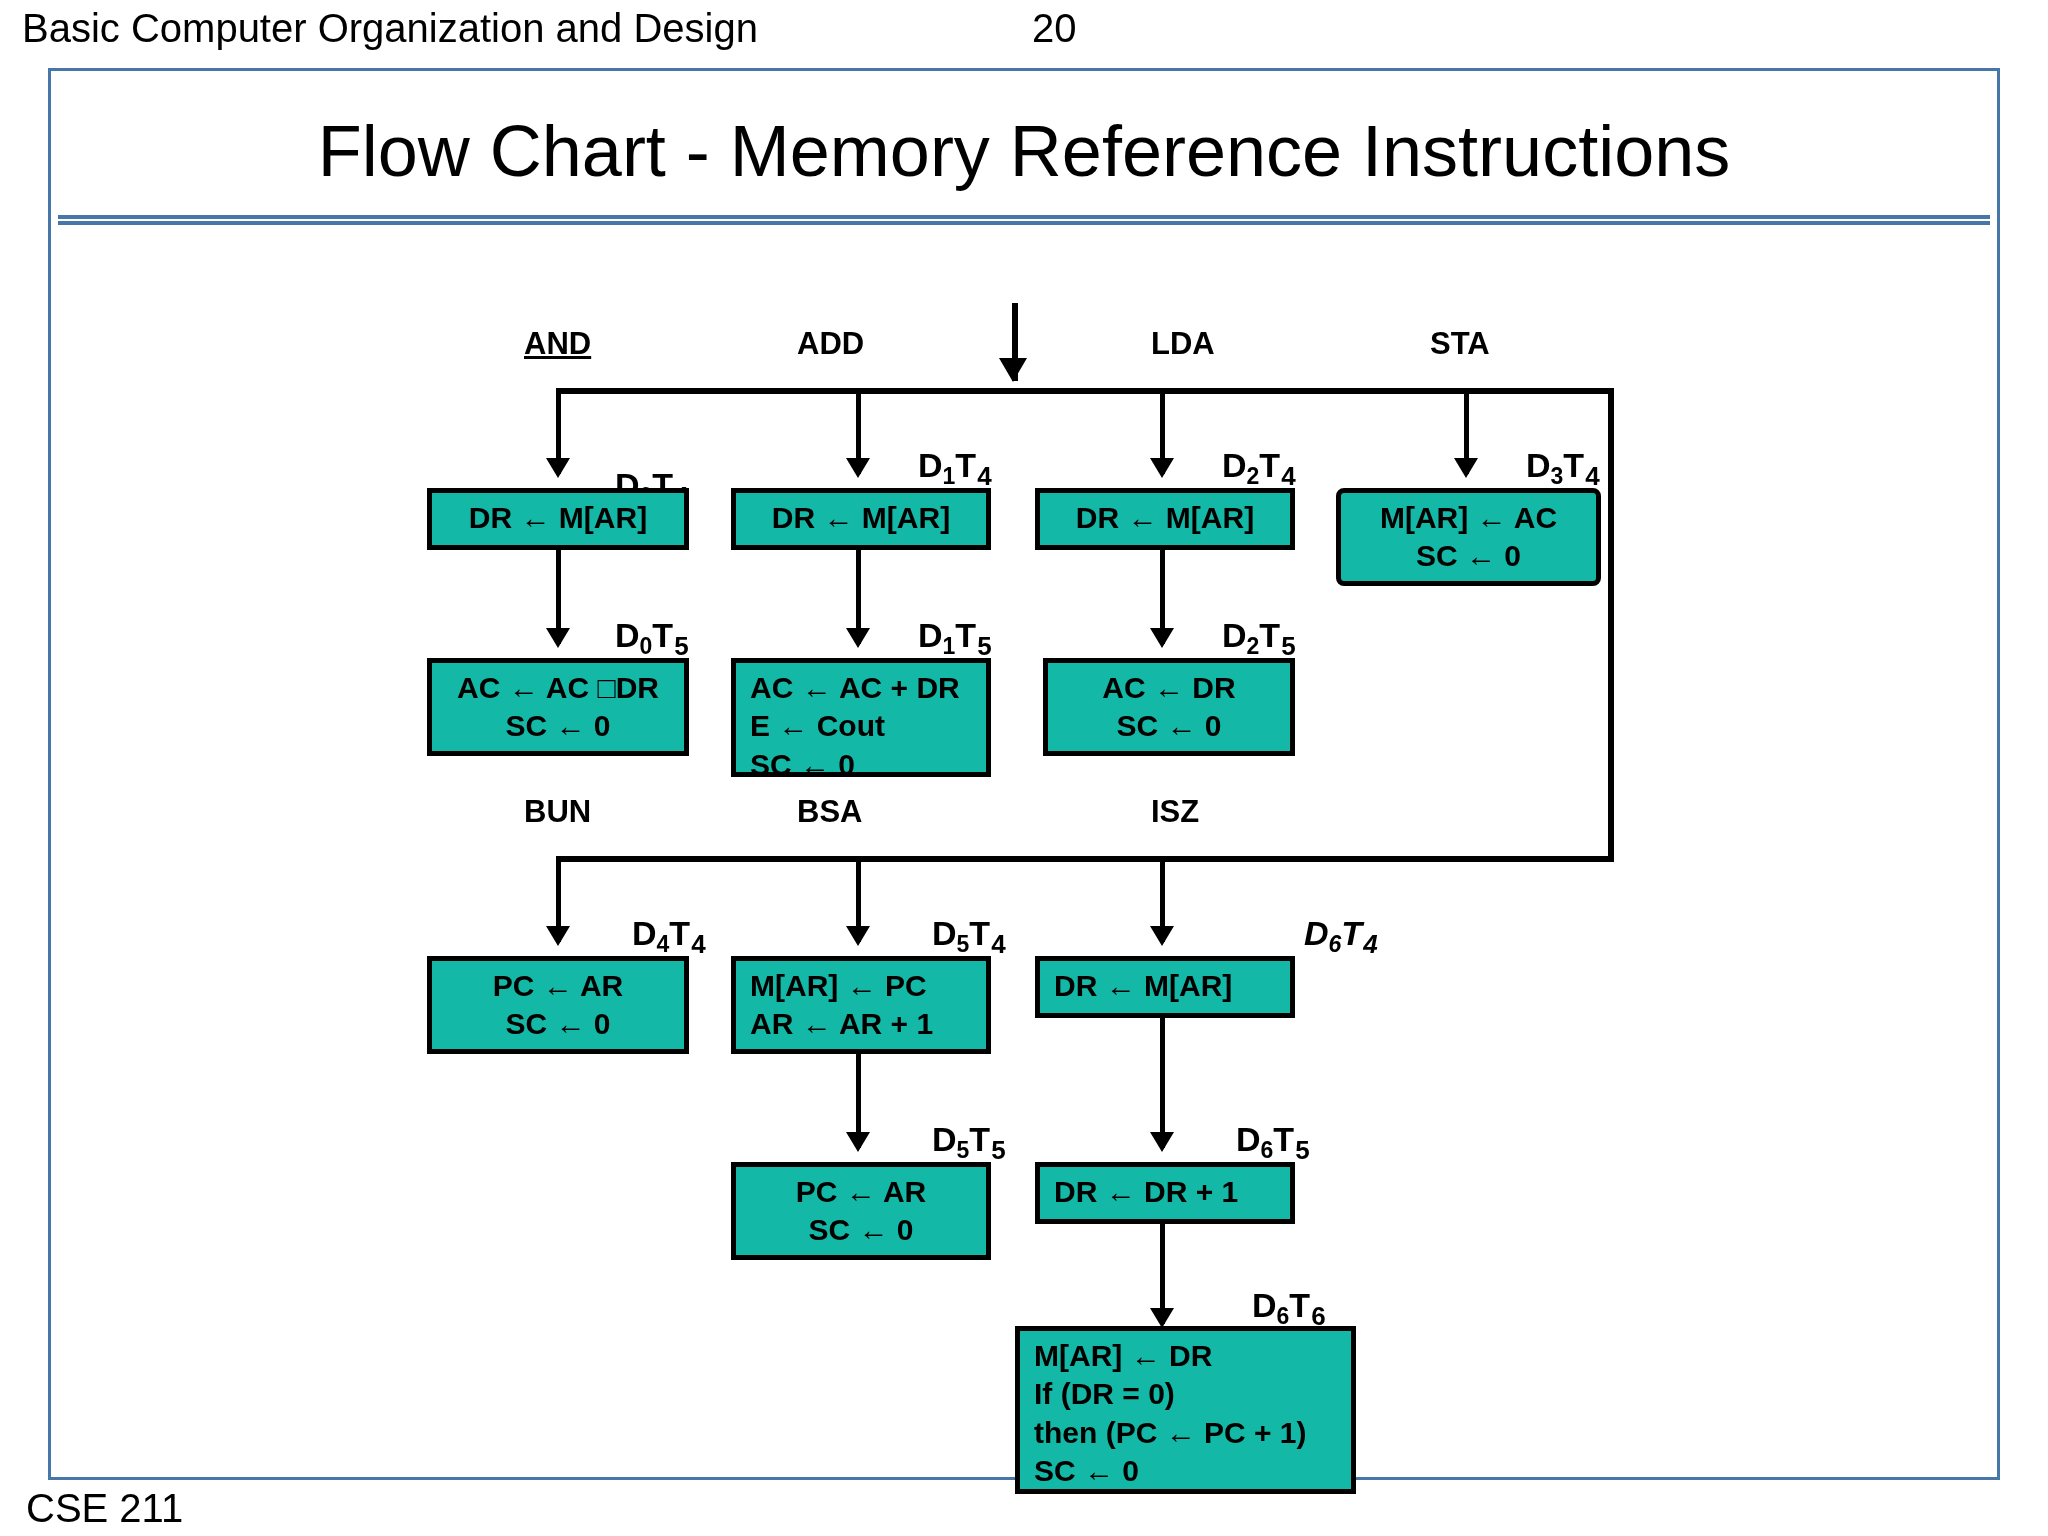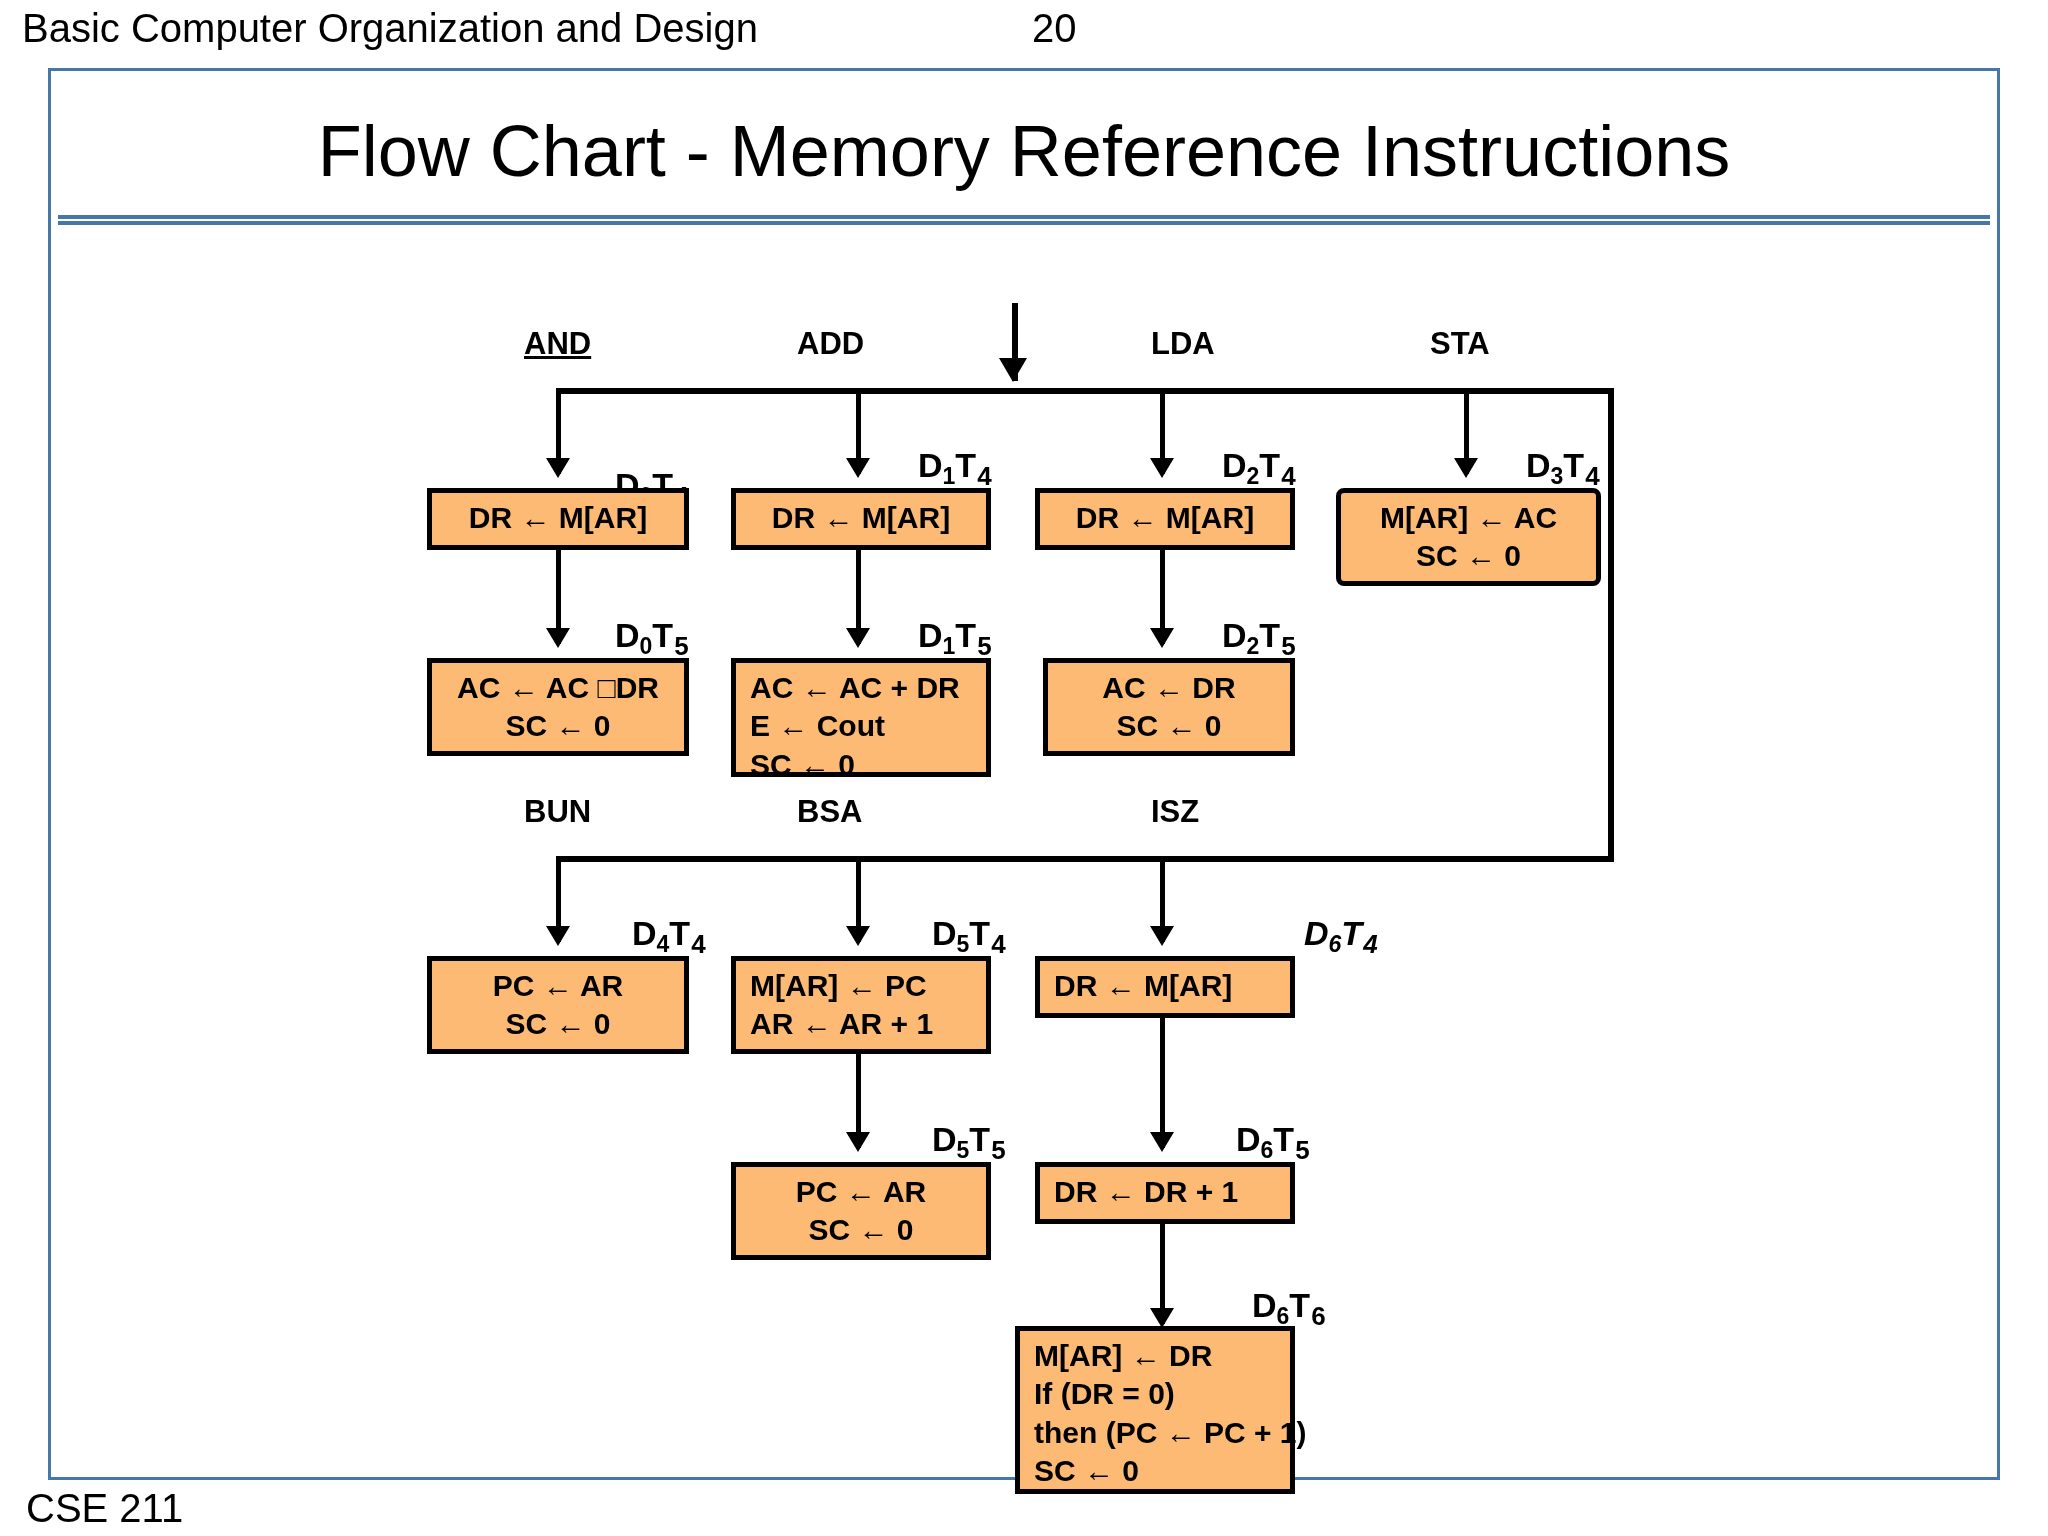--- a/index.html
+++ b/index.html
@@ -35,21 +35,21 @@
 
   
   #diagram{position:absolute;left:0;top:0;width:2048px;height:1536px;}
 
   .chart-heading{
     position:absolute;font-weight:bold;font-size:38px;color:#000;
     text-decoration:underline;white-space:nowrap;
   }
 
   .box{
-    position:absolute;border:5px solid #000;background:#fdba74;
+    position:absolute;border:5px solid #000;background:#14b8a6;
     box-sizing:border-box;font-weight:bold;font-size:30px;color:#000;
     line-height:1.28;padding:6px 14px 6px 14px;
   }
   .box.ctr{text-align:center;}
   .box.lft{text-align:left;}
   .box .ln{white-space:nowrap;}
 
   .lbl{
     position:absolute;font-weight:bold;font-size:31px;color:#000;
     white-space:nowrap;
@@ -222,20 +222,20 @@
     <div class="ln">DR ← DR + 1</div>
   </div>
 
   <div class="vline-thin" style="left:1160px;top:1224px;height:100px;"></div>
   <div class="arrowhead sm" style="left:1150px;top:1308px;"></div>
 
   <div class="tick" style="left:1252px;top:1288px;">
     <span>D</span><sub>6</sub><span>T</span><span class="t4">6</span>
   </div>
 
-  <div class="box lft" style="left:1015px;top:1326px;width:280px;height:168px;">
+  <div class="box lft" style="left:1015px;top:1326px;width:341px;height:168px;">
     <div class="ln">M[AR] ← DR</div>
     <div class="ln">If (DR = 0)</div>
     <div class="ln">then (PC ← PC + 1)</div>
     <div class="ln">SC ← 0</div>
   </div>
 
 </div>
 
 </body></html>

